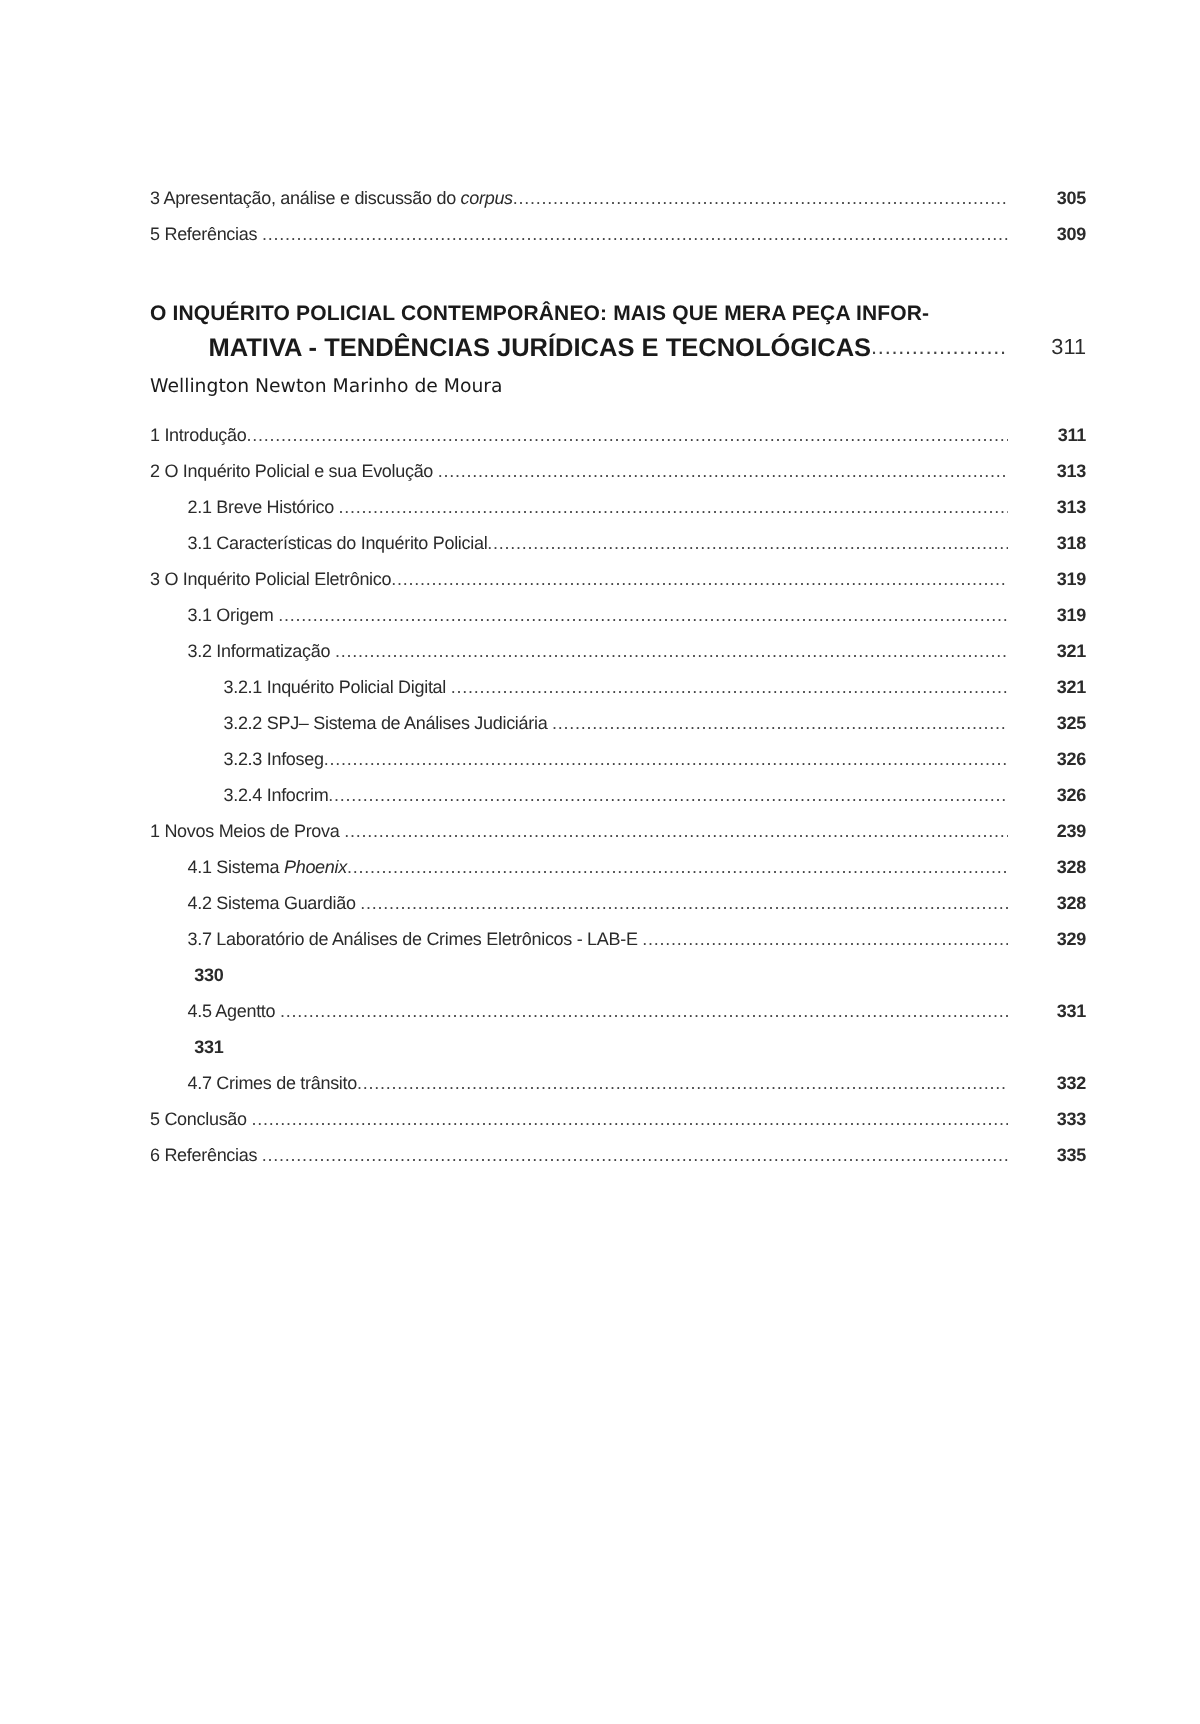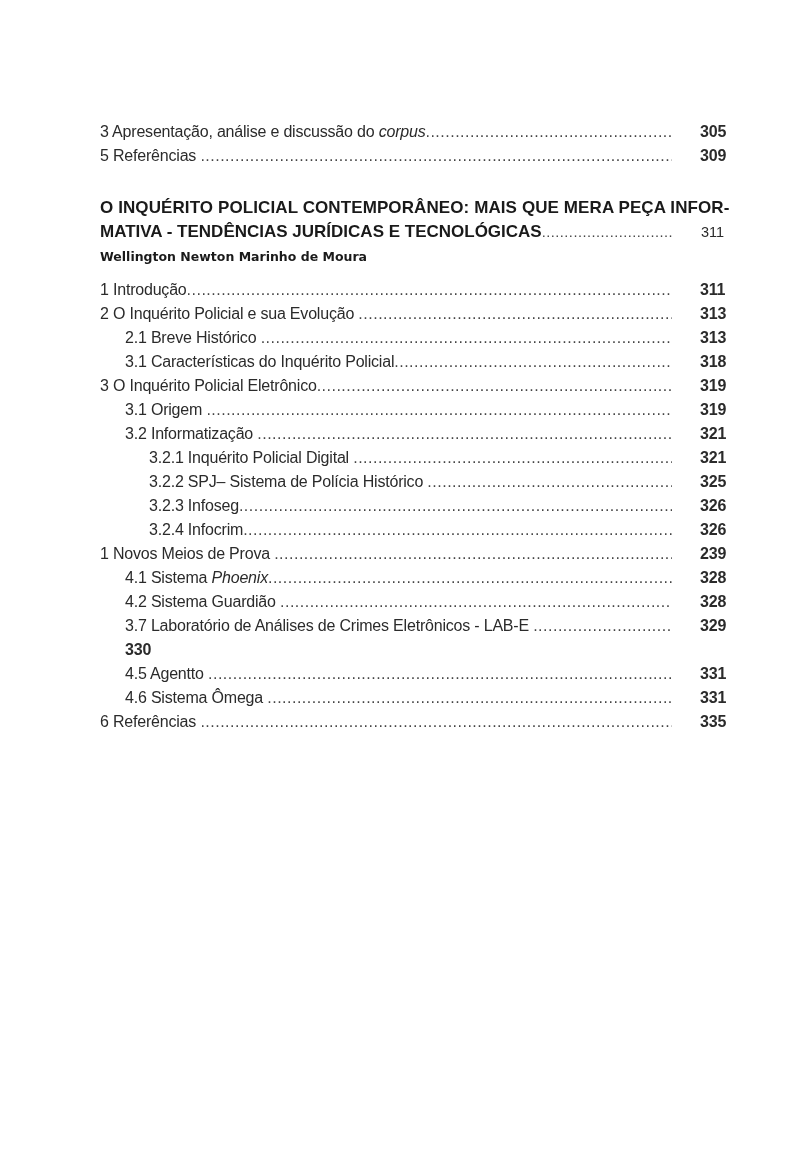--- a/index.html
+++ b/index.html
@@ -4,47 +4,47 @@
   <style>
     html, body { margin: 0; padding: 0; background: #ffffff; }
     body {
       width: 800px; height: 1149px; position: relative; overflow: hidden;
       font-family: "Liberation Sans Narrow", "Liberation Sans", sans-serif;
       color: #2b2b2b;
     }
     .page { position: absolute; left: 100px; top: 120px; width: 624px; }
     .row {
       display: flex; align-items: flex-start; height: 24px; line-height: 24px;
-      font-size: 16px; letter-spacing: -0.2px;
+      font-size: 12px; letter-spacing: -0.2px;
     }
     .row .lead { flex: 1; overflow: hidden; white-space: nowrap; margin-right: 28px; }
     .row .lead::after {
       content: "........................................................................................................................................................................................................................................................";
       letter-spacing: 0.5px; color: #444;
     }
     .row .page-num { width: 24px; text-align: right; flex: 0 0 auto; font-weight: bold; }
     .lvl1 { padding-left: 0; }
     .lvl2 { padding-left: 25px; }
     .lvl3 { padding-left: 49px; }
     .italic { font-style: italic; }
     .chapter-block { margin-top: 28px; margin-bottom: 10px; }
     .chapter-line1 {
-      font-weight: bold; font-size: 17px; line-height: 24px; letter-spacing: 0.1px; color: #1a1a1a;
+      font-weight: bold; font-size: 14px; line-height: 24px; letter-spacing: 0.1px; color: #1a1a1a;
       white-space: nowrap;
     }
-    .chapter-row { display: flex; align-items: flex-start; height: 24px; line-height: 24px; }
+    .chapter-row { display: flex; align-items: flex-start; height: 24px; line-height: 24px; margin-left: 39px; }
     .chapter-row .chapter-line2 { font-weight: bold; font-size: 17px; color: #1a1a1a; white-space: nowrap; }
     .chapter-row .lead { flex: 1; overflow: hidden; white-space: nowrap; margin-right: 28px; font-size: 14.5px; }
     .chapter-row .lead::after {
       content: "........................................................................................................................................................................................................................................................";
       letter-spacing: 0.5px; color: #444;
     }
     .chapter-row .page-num { width: 24px; text-align: right; font-size: 14.5px; }
     .author {
-      font-family: "DejaVu Sans", sans-serif; font-weight: bold; font-size: 12.5px;
+      font-family: "DejaVu Sans", sans-serif; font-weight: normal; font-size: 12.5px;
       line-height: 22px; color: #1a1a1a; margin-top: 2px;
     }
   </style>
 </head>
 <body>
 
 <div class="page">
 
   <div>
     <div class="row lvl1">
@@ -94,21 +94,21 @@
       </div>
       <div class="row lvl2">
         <span class="lead"><span>3.2 Informatização </span></span>
         <span class="page-num">321</span>
       </div>
       <div class="row lvl3">
         <span class="lead"><span>3.2.1 Inquérito Policial Digital </span></span>
         <span class="page-num">321</span>
       </div>
       <div class="row lvl3">
-        <span class="lead"><span>3.2.2 SPJ– Sistema de Polícia Histórico </span></span>
+        <span class="lead"><span>3.2.2 SPJ– Sistema de Análises Judiciária </span></span>
         <span class="page-num">325</span>
       </div>
       <div class="row lvl3">
         <span class="lead"><span>3.2.3 Infoseg</span></span>
         <span class="page-num">326</span>
       </div>
       <div class="row lvl3">
         <span class="lead"><span>3.2.4 Infocrim</span></span>
         <span class="page-num">326</span>
       </div>
@@ -129,21 +129,28 @@
         <span class="page-num">329</span>
       </div>
       <div class="row lvl2">
         <span class="page-num">330</span>
       </div>
       <div class="row lvl2">
         <span class="lead"><span>4.5 Agentto </span></span>
         <span class="page-num">331</span>
       </div>
       <div class="row lvl2">
-        <span class="lead"><span>4.6 Sistema Ômega </span></span>
         <span class="page-num">331</span>
+      </div>
+      <div class="row lvl2">
+        <span class="lead"><span>4.7 Crimes de trânsito</span></span>
+        <span class="page-num">332</span>
+      </div>
+      <div class="row lvl1">
+        <span class="lead"><span>5 Conclusão </span></span>
+        <span class="page-num">333</span>
       </div>
       <div class="row lvl1">
         <span class="lead"><span>6 Referências </span></span>
         <span class="page-num">335</span>
       </div>
     </div>
 </div>
 
 </body></html>

